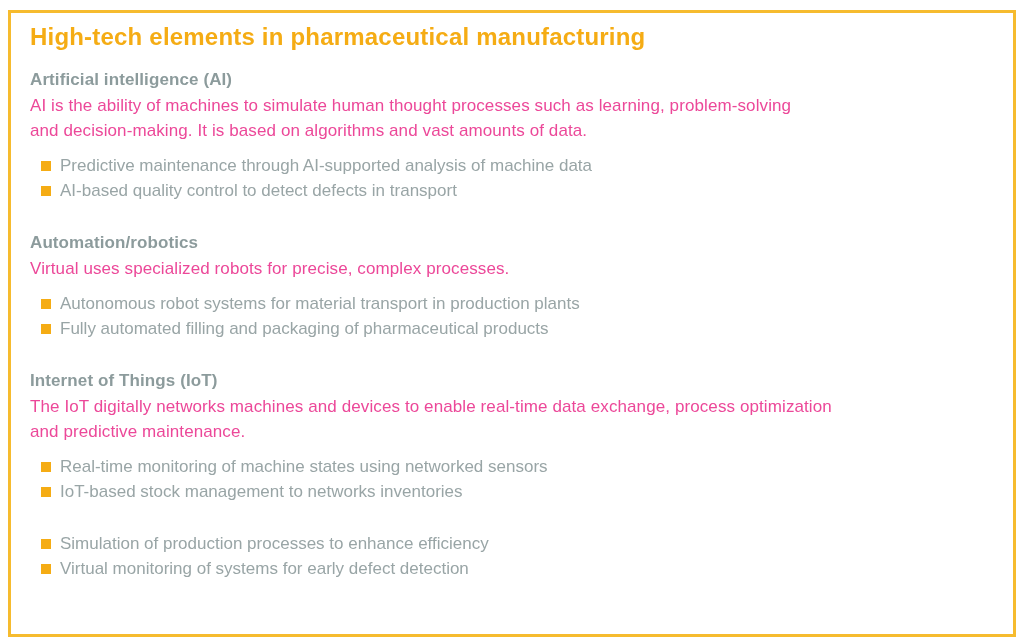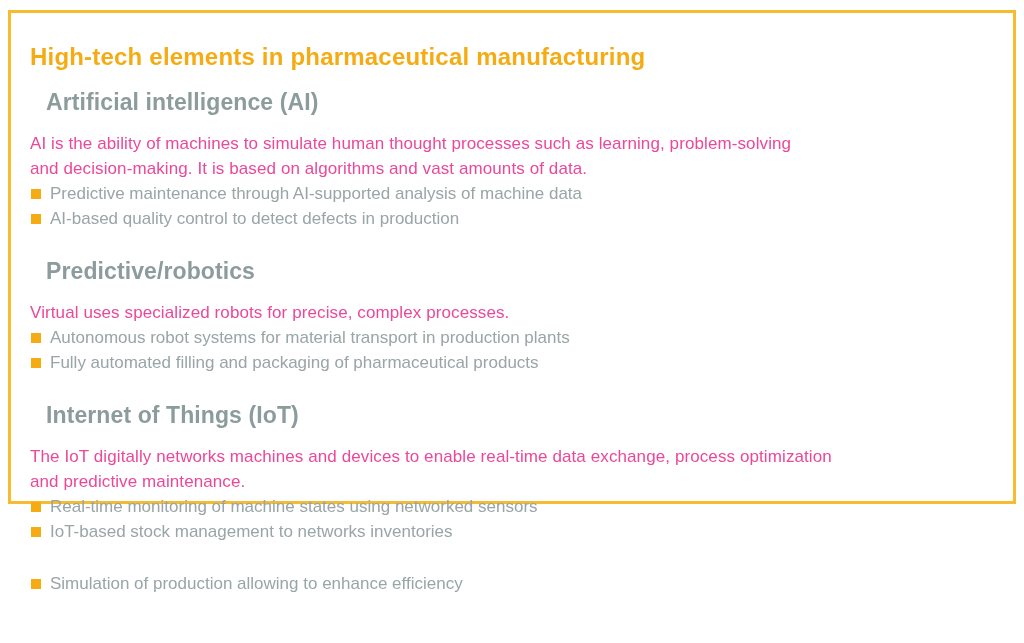--- a/index.html
+++ b/index.html
@@ -10,50 +10,50 @@
     height: 643px;
     background: #ffffff;
     font-family: "Liberation Sans", sans-serif;
     overflow: hidden;
   }
   .frame {
     position: absolute;
     left: 8px;
     top: 10px;
     width: 1008px;
-    height: 494px;
+    height: 627px;
     border: 3px solid var(--border, #F6BB2E);
     background: #ffffff;
-    padding: 24px 20px 0 19px;
+    padding: 4px 20px 0 19px;
   }
   .page-title {
     margin: 4px 0 0 0;
     font-size: 24px;
     line-height: 32px;
     font-weight: bold;
     letter-spacing: 0.2px;
     color: var(--accent, #F8B112);
   }
   .section { margin-top: 27px; }
   .section.first { margin-top: 14px; }
   .section-heading {
-    margin: 16px;
-    font-size: 23px;
+    margin: 0;
+    font-size: 17px;
     line-height: 26px;
     font-weight: bold;
     color: #8C9B9C;
     letter-spacing: 0.1px;
   }
   .desc-line {
     font-size: 17px;
     line-height: 25px;
     color: #ec4899;
     letter-spacing: 0.1px;
   }
-  .bullets { margin: 0; }
+  .bullets { margin: 10px; }
   .bullet {
     display: flex;
     align-items: flex-start;
     font-size: 17px;
     line-height: 25px;
     color: #99A5A6;
   }
   .sq {
     flex: 0 0 auto;
     width: 10px;
@@ -75,27 +75,27 @@
       <div class="desc-line">AI is the ability of machines to simulate human thought processes such as learning, problem-solving</div>
       <div class="desc-line">and decision-making. It is based on algorithms and vast amounts of data.</div>
     </div>
     <div class="bullets">
       <div class="bullet">
         <span class="sq"></span>
         <span class="bt">Predictive maintenance through AI-supported analysis of machine data</span>
       </div>
       <div class="bullet">
         <span class="sq"></span>
-        <span class="bt">AI-based quality control to detect defects in production</span>
+        <span class="bt">AI-based quality control to detect defects in transport</span>
       </div>
     </div>
   </section>
 
   <section class="section">
-    <h2 class="section-heading">Predictive/robotics</h2>
+    <h2 class="section-heading">Automation/robotics</h2>
     <div class="desc">
       <div class="desc-line">Virtual uses specialized robots for precise, complex processes.</div>
     </div>
     <div class="bullets">
       <div class="bullet">
         <span class="sq"></span>
         <span class="bt">Autonomous robot systems for material transport in production plants</span>
       </div>
       <div class="bullet">
         <span class="sq"></span>
@@ -119,18 +119,22 @@
         <span class="sq"></span>
         <span class="bt">IoT-based stock management to networks inventories</span>
       </div>
     </div>
   </section>
 
   <section class="section">
     <div class="bullets">
       <div class="bullet">
         <span class="sq"></span>
-        <span class="bt">Simulation of production allowing to enhance efficiency</span>
+        <span class="bt">Simulation of production processes to enhance efficiency</span>
+      </div>
+      <div class="bullet">
+        <span class="sq"></span>
+        <span class="bt">Virtual monitoring of systems for early defect detection</span>
       </div>
     </div>
   </section>
 
 </div>
 
 </body></html>

